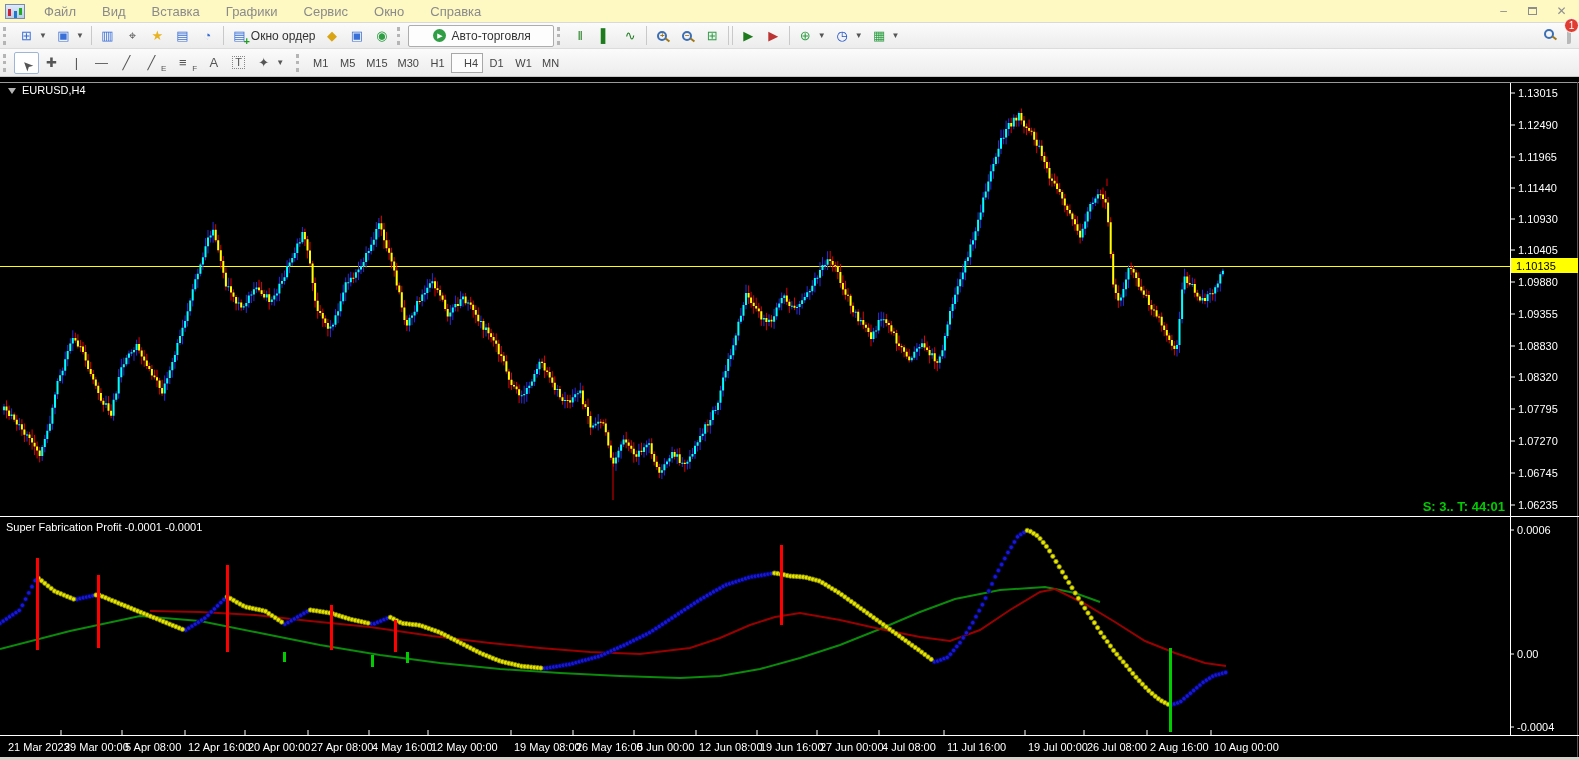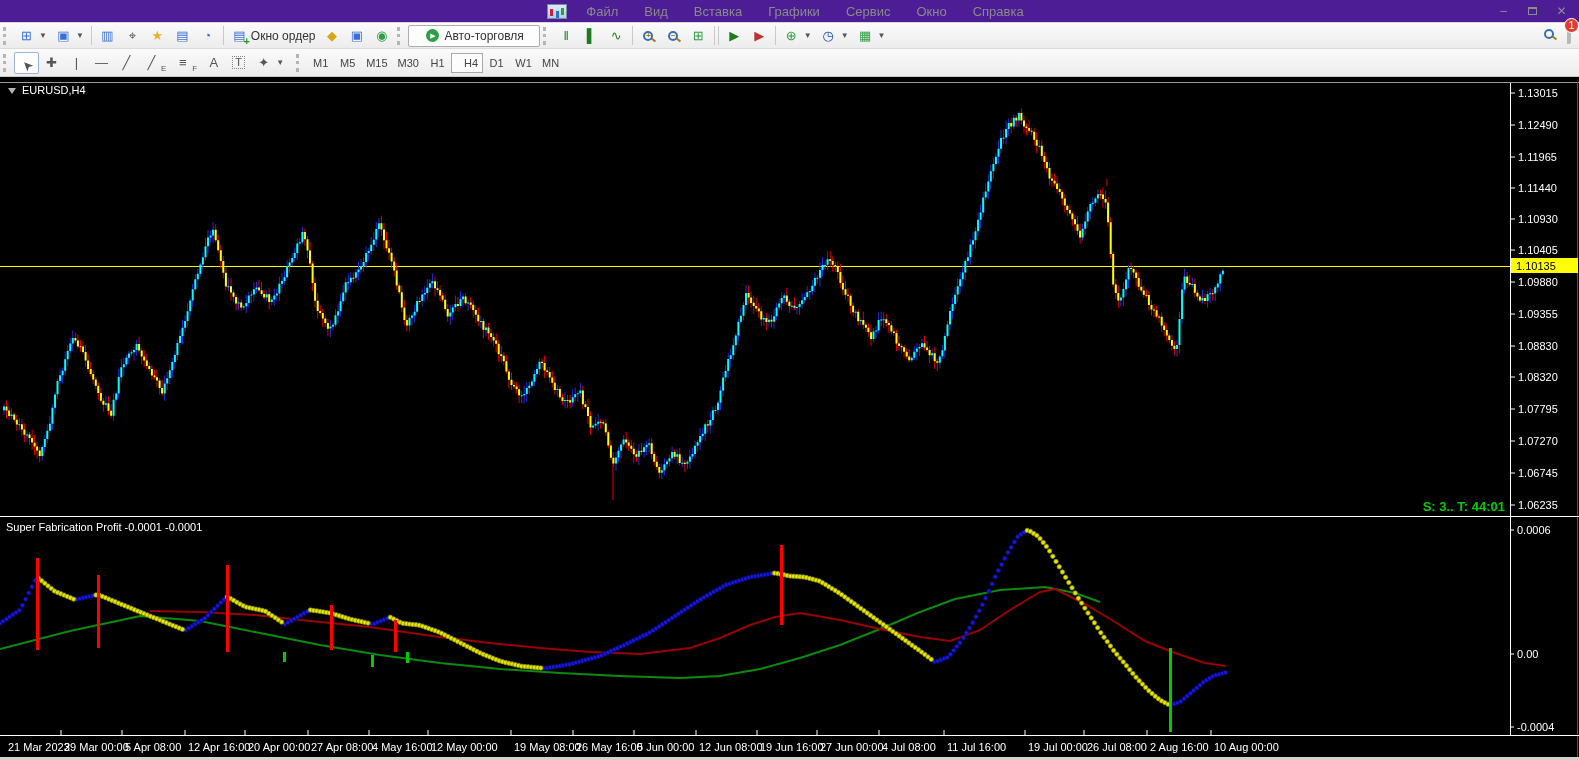--- a/index.html
+++ b/index.html
@@ -1,32 +1,32 @@
 <!DOCTYPE html>
 <html><head>
 <meta charset="utf-8">
 <style>
   * { margin:0; padding:0; box-sizing:border-box; }
   html,body { width:1579px; height:760px; overflow:hidden; background:#000; font-family:"Liberation Sans",sans-serif; }
   
-  .menubar { height:23px; background:#4c1d95; border-bottom:1px solid #d9d9d9; display:flex; align-items:center; position:relative;justify-content:center; }
+  .menubar { height:23px; background:#fef9c3; border-bottom:1px solid #d9d9d9; display:flex; align-items:center; position:relative; }
   .appicon { width:20px; height:15px; margin:0 6px 0 5px; border:1px solid #7a8aa8; background:linear-gradient(#dce9fa,#b8cdea); position:relative; }
   .appicon::after { content:""; position:absolute; left:2px; bottom:2px; width:4px; height:7px; background:#c23; box-shadow:6px 2px 0 0 #27c, 11px -1px 0 0 #2a2; width:3px; }
   .menu-item { color:#8a8a8a; font-size:13px; padding:3px 13px; cursor:default; }
   .winbtns { position:absolute; right:4px; top:2px; display:flex; gap:2px; }
   .winbtn { width:27px; height:18px; display:flex; align-items:center; justify-content:center; color:#8d8d8d; font-size:12px; }
   .restore-box { display:inline-block; width:9px; height:8px; border:1px solid #8d8d8d; border-top-width:2px; }
   .toolbar { background:linear-gradient(#fbfbfb,#ececec); display:flex; align-items:center; position:relative; }
   .t1 { height:26px; border-bottom:1px solid #dcdcdc; }
   .t2 { height:28px; border-bottom:1px solid #c8c8c8; }
   .grip { width:7px; height:18px; border-left:3px dotted #b5b5b5; margin:0 4px 0 3px; }
   .sep { width:1px; height:19px; background:#c9c9c9; margin:0 3px; }
   .dsep { width:5px; height:19px; border-left:1px solid #c9c9c9; border-right:1px solid #c9c9c9; margin:0 3px; }
   .tb-btn { height:22px; min-width:24px; display:flex; align-items:center; justify-content:center; gap:3px; padding:0 3px; border:1px solid transparent; border-radius:2px; font-size:12px; color:#333; cursor:default; }
-  .tb-btn.boxed { border:1px solid #adadad; background:#fdfdfd; padding:0 15px; }
+  .tb-btn.boxed { border:1px solid #adadad; background:#fdfdfd; padding:0 22px; }
   .tb-btn.active { border:1px solid #9db6d8; background:#fff; }
   .ic { width:17px; height:17px; display:inline-flex; align-items:center; justify-content:center; font-size:13px; position:relative; line-height:1; }
   .plusmark { position:absolute; right:-2px; bottom:-3px; color:#1f9e1f; font-size:11px; font-weight:bold; }
   .dd { font-size:8px; color:#555; margin-left:1px; }
   .lens { width:10px; height:10px; border:2px solid #3b6fb5; border-radius:50%; display:inline-flex; align-items:center; justify-content:center; font-size:8px; font-weight:bold; color:#a07818; position:relative; }
   .lens::after { content:""; position:absolute; width:5px; height:2px; background:#a07818; right:-5px; bottom:-2px; transform:rotate(40deg); }
   .play { width:13px; height:13px; border-radius:50%; background:#2f9e44; color:#fff; font-size:7px; display:inline-flex; align-items:center; justify-content:center; }
   .tf-btn { height:20px; min-width:27px; display:flex; align-items:center; justify-content:center; font-size:11px; color:#444; border:1px solid transparent; padding:0 4px; }
   .tf-btn.active { border:1px solid #a8a8a8; background:#fcfcfc;padding-left:12px; }
   .tool-sub { font-size:8px; color:#555; margin-left:-2px; align-self:flex-end; }

